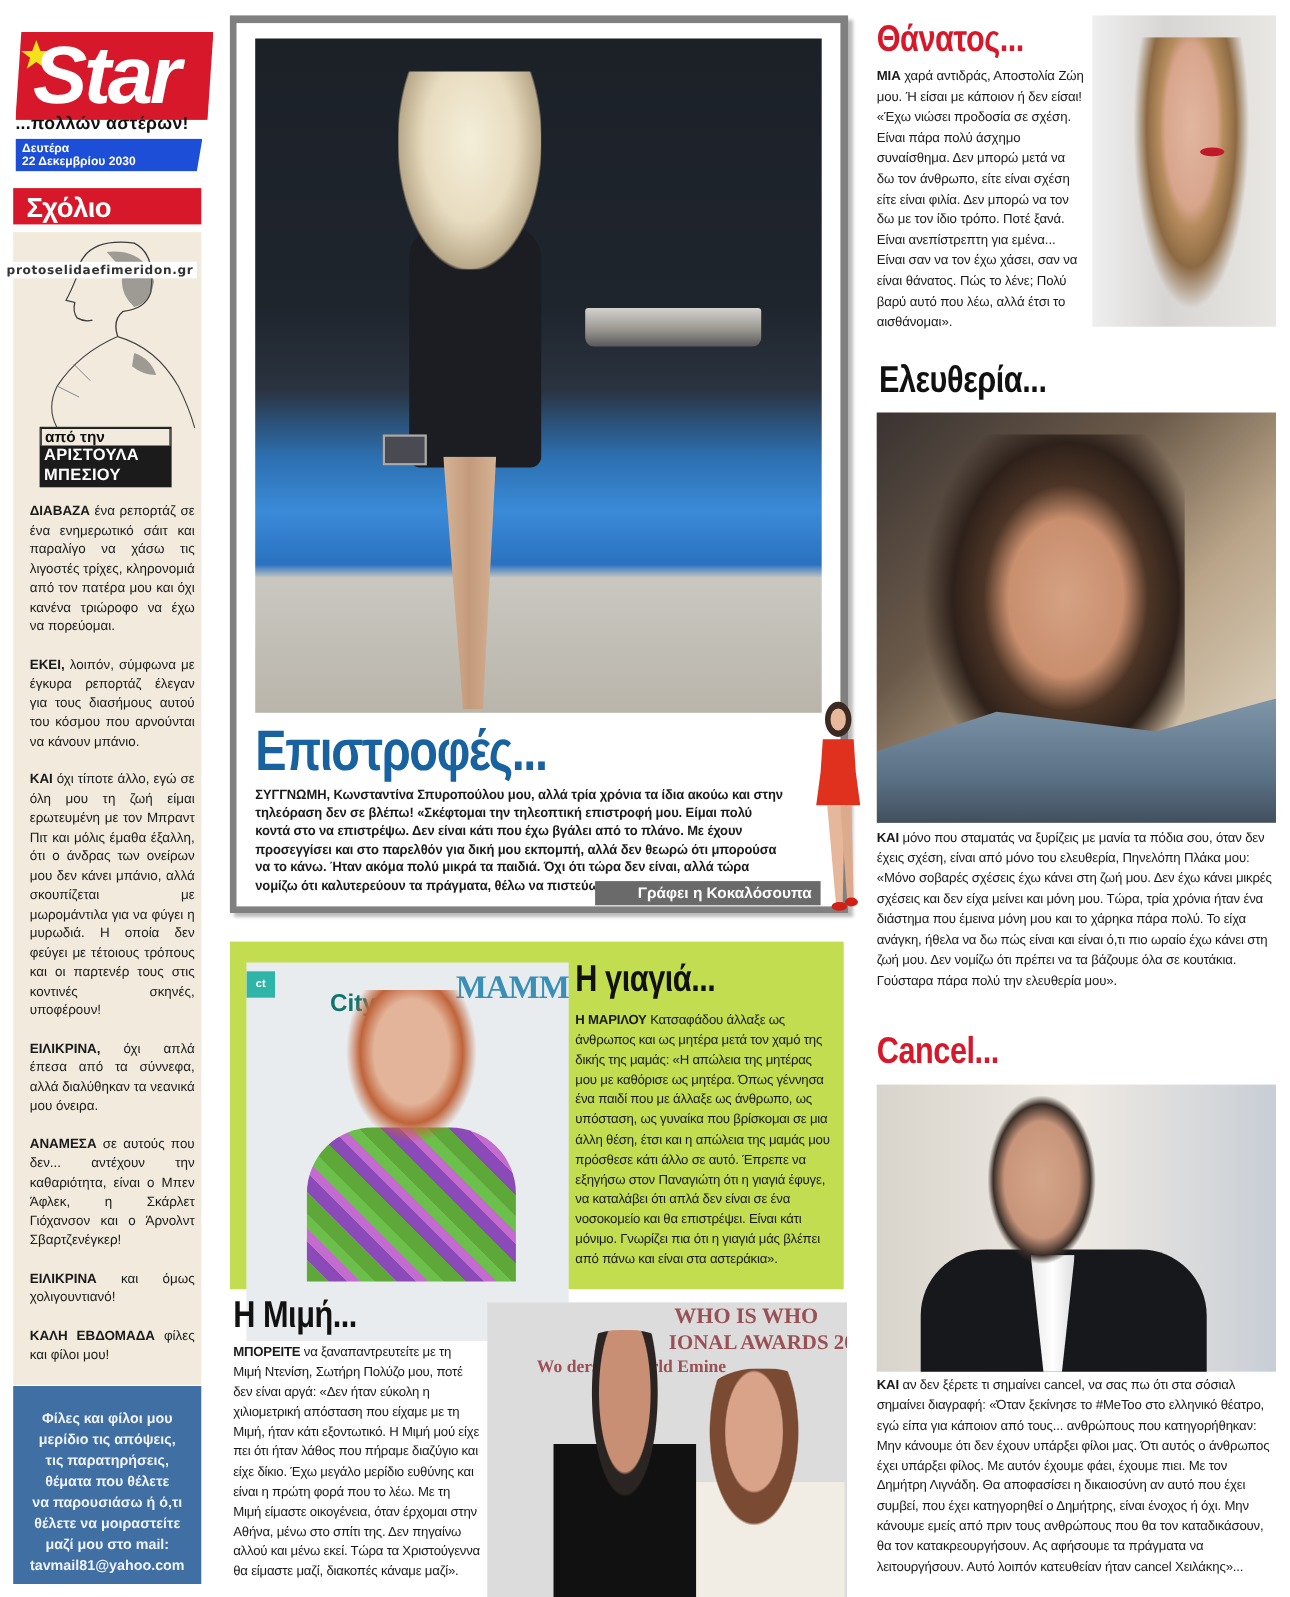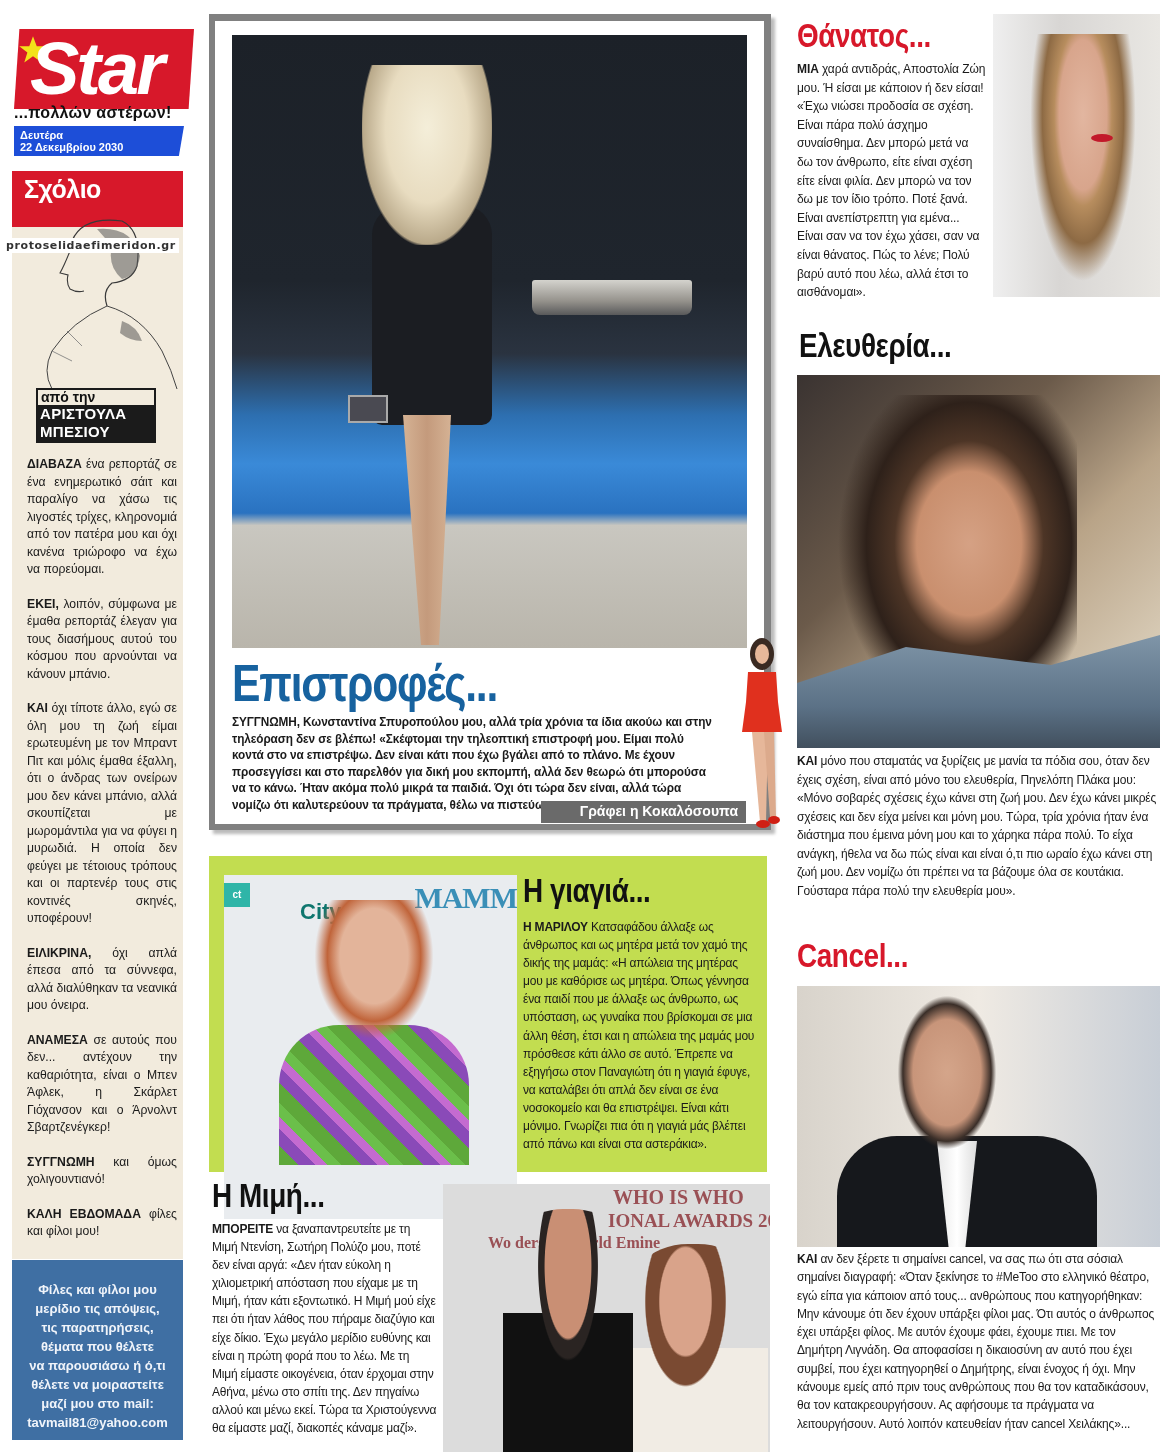--- a/index.html
+++ b/index.html
@@ -11,21 +11,21 @@
   
   #logo { left: 14px; top: 17px; width: 182px; width: 180px; height: 80px; background: #d7182a;
           clip-path: polygon(3% 0, 100% 0, 97% 100%, 0 100%); margin-top: 12px; }
   #logo .logo-text { position: absolute; left: 16px; top: -6px; font-family: "Liberation Sans", sans-serif;
           font-weight: 900; font-style: italic; font-size: 74px; color: #fff; letter-spacing: -3px; line-height: 92px; }
   #logo .star { position: absolute; left: 4px; top: 6px; width: 30px; height: 30px; }
   #tagline { left: 14px; top: 104px; font-size: 16px; font-weight: bold; color: #111; letter-spacing: 0.3px; }
   #datebox { left: 14px; top: 126px; width: 170px; height: 30px; background: #1d4ed8; color: #fff;
              font-size: 11px; font-weight: bold; padding: 3px 6px; line-height: 12px;
              clip-path: polygon(0 0, 100% 0, 97% 100%, 0 100%); }
-  #comment-header { left: 12px; top: 171px; width: 171px; height: 56px; background: #d7182a; color: #fff;
+  #comment-header { left: 12px; top: 171px; width: 171px; height: 33px; background: #d7182a; color: #fff;
              font-family: "Liberation Sans", sans-serif; font-weight: bold; font-size: 25px; padding: 4px 12px;
              transform-origin: left; letter-spacing: -0.5px; }
   #comment-col { left: 12px; top: 211px; width: 171px; height: 1048px; background: #f2ebdd; }
   #sketch { left: 12px; top: 211px; width: 171px; height: 180px; }
   #watermark { left: 3px; top: 238px; background: #fff; font-size: 11px; font-weight: bold; color: #333;
                padding: 1px 3px; letter-spacing: 0.6px; font-family: "DejaVu Sans", sans-serif; }
   #byline { left: 36px; top: 388px; width: 120px; height: 55px; background: #1b1b1b; color: #fff; padding: 0 4px; }
   #byline .from { display: block; background: #f2ebdd; color: #111; font-size: 14px; font-weight: bold;
                   margin: 1px -3px 0 -3px; padding: 0 3px; line-height: 15px; border: 1px solid #1b1b1b; border-bottom: none; }
   #byline .name { display: block; font-size: 15px; font-weight: bold; line-height: 18px; letter-spacing: 0.3px; }
@@ -139,25 +139,25 @@
 <div id="watermark" class="abs">protoselidaefimeridon.gr</div>
 
 <div id="byline" class="abs">
   <span class="from">από την</span>
   <span class="name">ΑΡΙΣΤΟΥΛΑ</span>
   <span class="name">ΜΠΕΣΙΟΥ</span>
 </div>
 
 <div id="comment-body" class="abs">
   <p><b>ΔΙΑΒΑΖΑ</b><span> ένα ρεπορτάζ σε ένα ενημερωτικό σάιτ και παραλίγο να χάσω τις λιγοστές τρίχες, κληρονομιά από τον πατέρα μου και όχι κανένα τριώροφο να έχω να πορεύομαι.</span></p>
-  <p><b>ΕΚΕΙ,</b><span> λοιπόν, σύμφωνα με έμαθα ρεπορτάζ έλεγαν για τους διασήμους αυτού του κόσμου που αρνούνται να κάνουν μπάνιο.</span></p>
+  <p><b>ΕΚΕΙ,</b><span> λοιπόν, σύμφωνα με έγκυρα ρεπορτάζ έλεγαν για τους διασήμους αυτού του κόσμου που αρνούνται να κάνουν μπάνιο.</span></p>
   <p><b>ΚΑΙ</b><span> όχι τίποτε άλλο, εγώ σε όλη μου τη ζωή είμαι ερωτευμένη με τον Μπραντ Πιτ και μόλις έμαθα έξαλλη, ότι ο άνδρας των ονείρων μου δεν κάνει μπάνιο, αλλά σκουπίζεται με μωρομάντιλα για να φύγει η μυρωδιά. Η οποία δεν φεύγει με τέτοιους τρόπους και οι παρτενέρ τους στις κοντινές σκηνές, υποφέρουν!</span></p>
   <p><b>ΕΙΛΙΚΡΙΝΑ,</b><span> όχι απλά έπεσα από τα σύννεφα, αλλά διαλύθηκαν τα νεανικά μου όνειρα.</span></p>
   <p><b>ΑΝΑΜΕΣΑ</b><span> σε αυτούς που δεν... αντέχουν την καθαριότητα, είναι ο Μπεν Άφλεκ, η Σκάρλετ Γιόχανσον και ο Άρνολντ Σβαρτζενέγκερ!</span></p>
-  <p><b>ΣΥΓΓΝΩΜΗ</b><span> και όμως χολιγουντιανό!</span></p>
+  <p><b>ΕΙΛΙΚΡΙΝΑ</b><span> και όμως χολιγουντιανό!</span></p>
   <p><b>ΚΑΛΗ ΕΒΔΟΜΑΔΑ</b><span> φίλες και φίλοι μου!</span></p>
 </div>
 
 <div id="mailbox" class="abs">
   <div>Φίλες και φίλοι μου</div>
   <div>μερίδιο τις απόψεις,</div>
   <div>τις παρατηρήσεις,</div>
   <div>θέματα που θέλετε</div>
   <div>να παρουσιάσω ή ό,τι</div>
   <div>θέλετε να μοιραστείτε</div>

